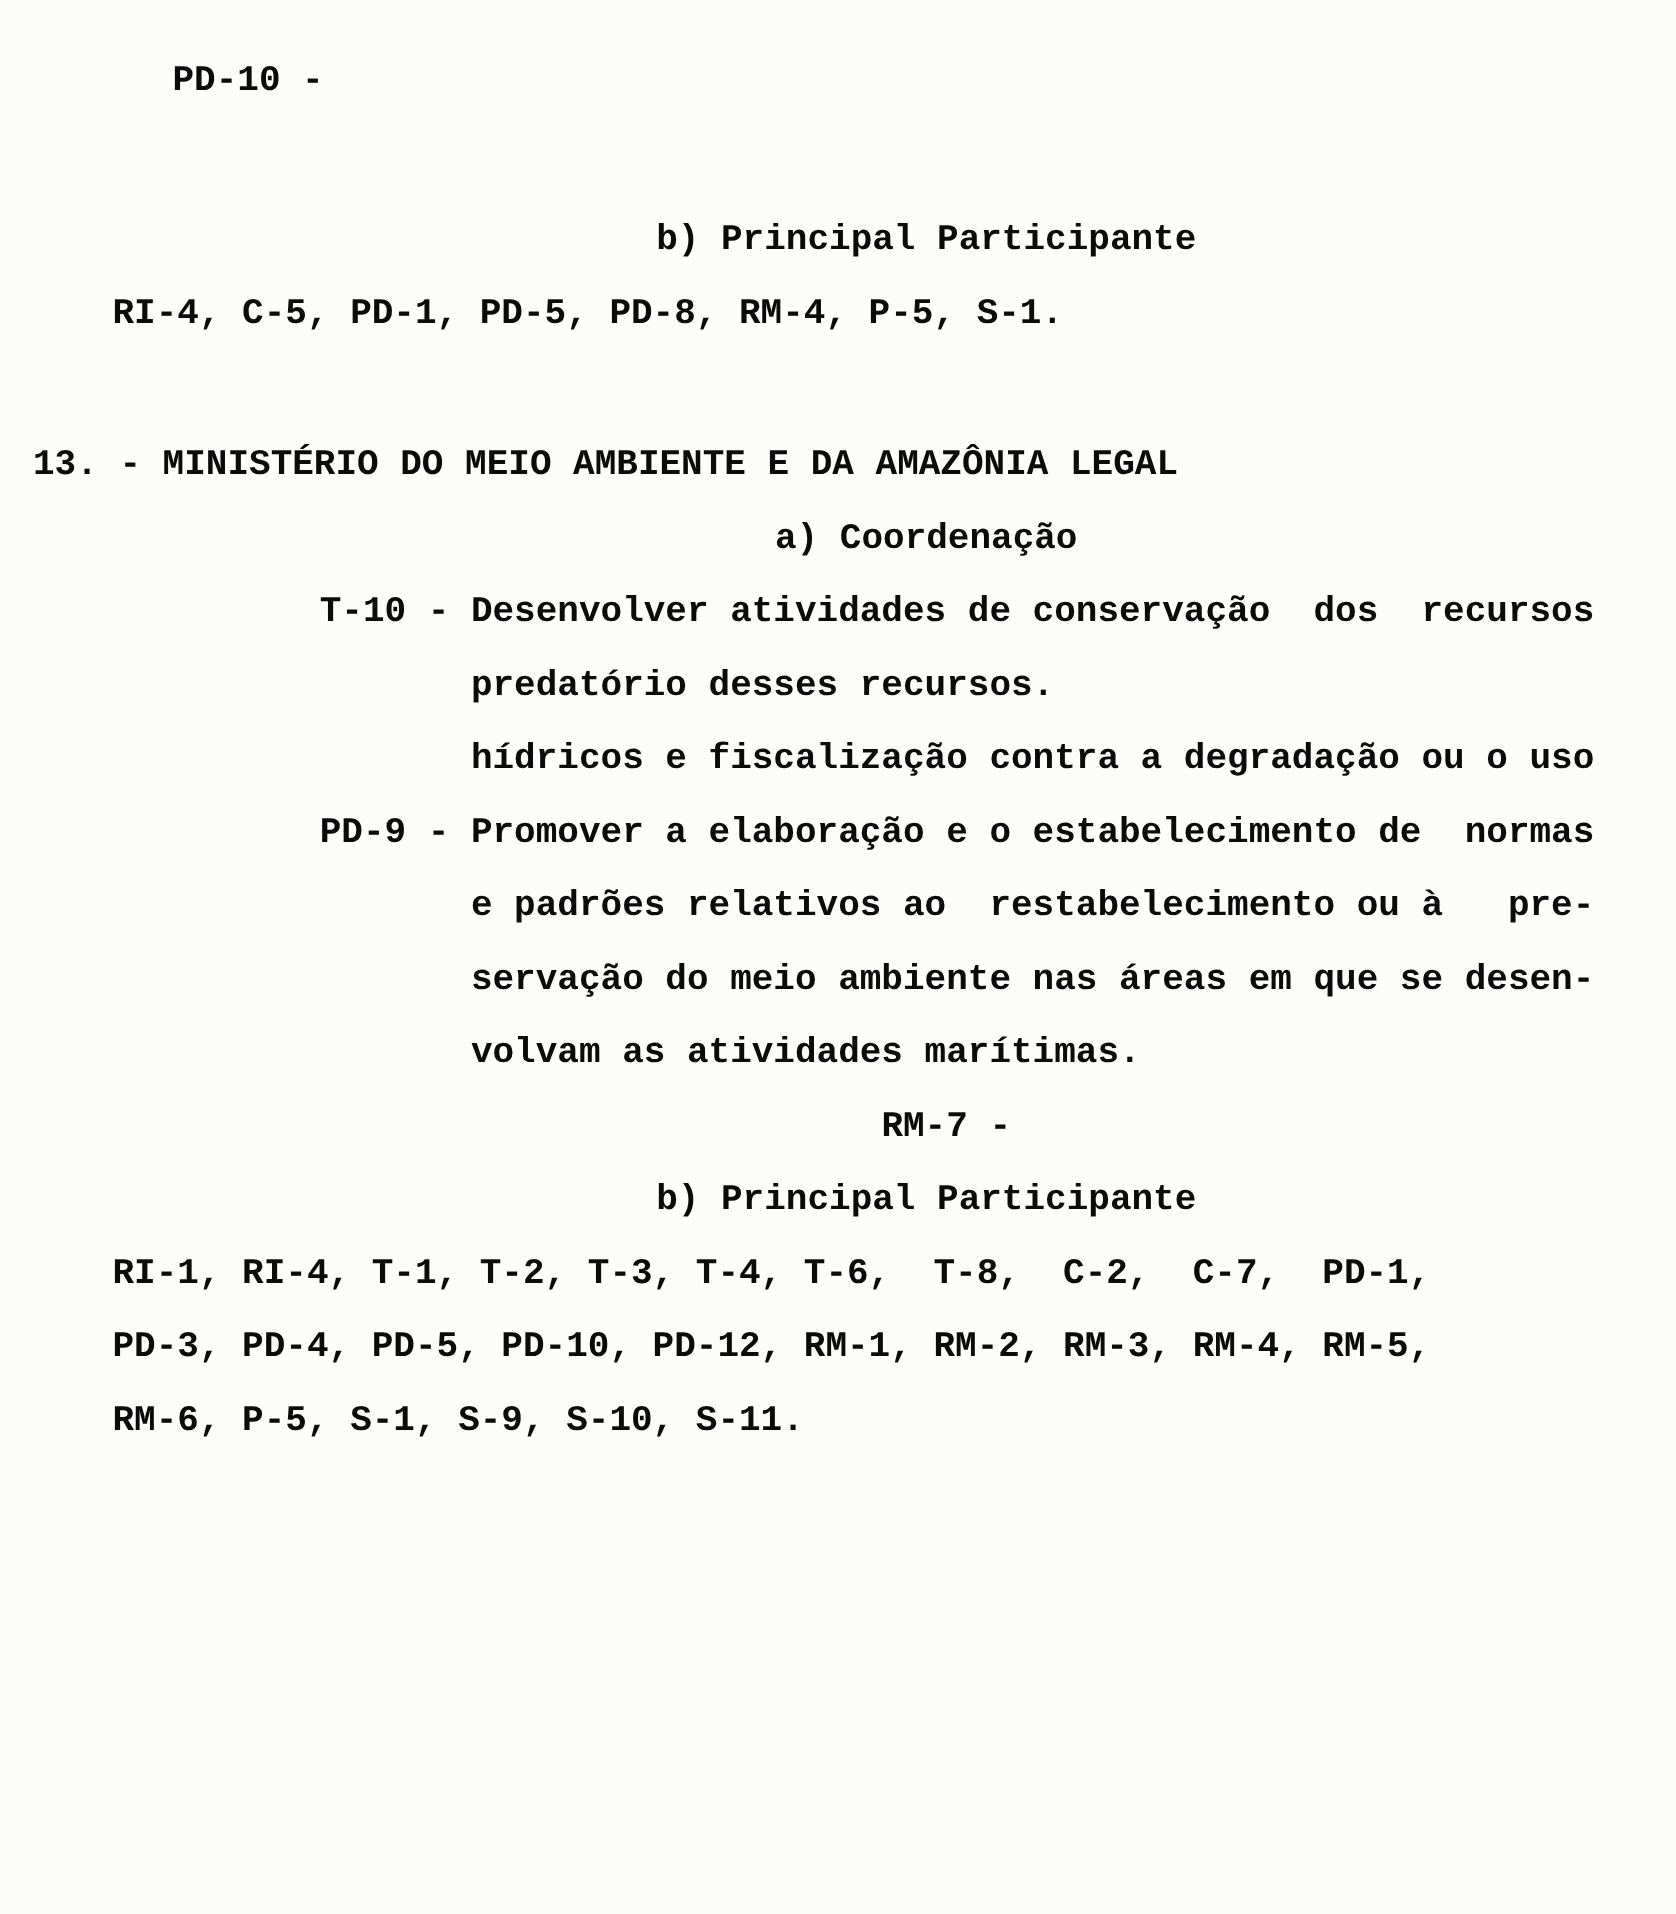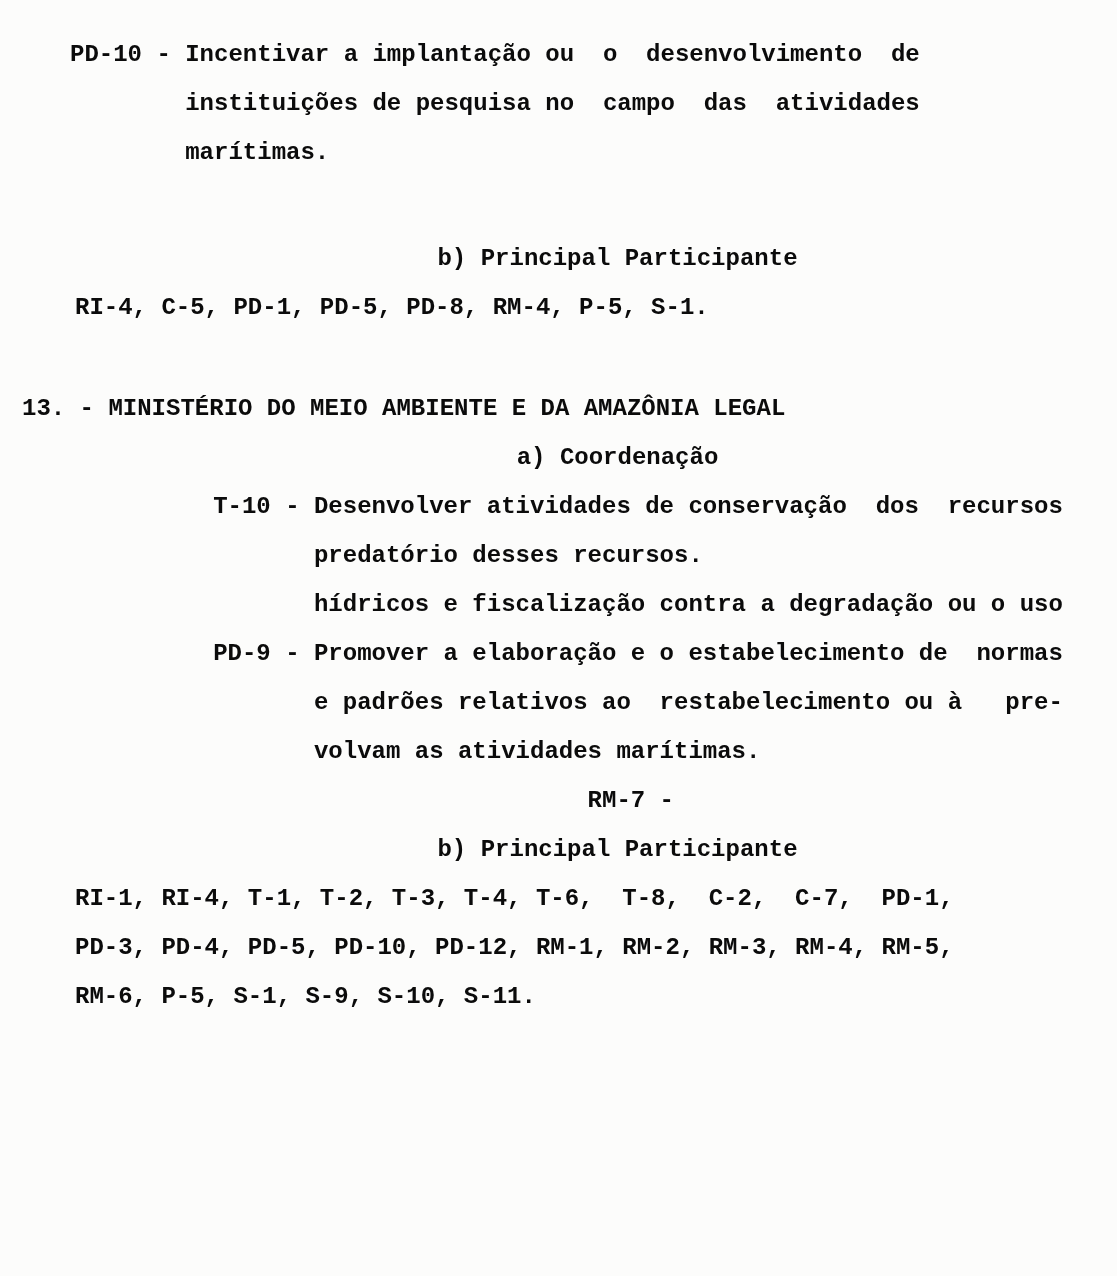--- a/index.html
+++ b/index.html
@@ -22,41 +22,36 @@
   }
   .line, .code, .label, .heading, .list-line {
     white-space: pre;
     line-height: 49px;
   }
   .entry { display: flex; align-items: flex-start; }
   .entry .code { flex: 0 0 auto; }
   .w7 { width: 7ch; }
   .w8 { width: 8ch; }
 
-  .entry-pd10 { margin-left: 70px; }
+  .entry-pd10 { margin-left: 115px; }
   .entry-std  { margin-left: 159px; justify-content: center; }
   .label      { margin-left: 118px; text-align: center; }
   .heading    { margin-left: 22px; }
   .list-line  { margin-left: 75px; }
 
   .gap-after-block   { margin-top: 57px; }
   .gap-before-sect   { margin-top: 52px; }
 </style>
 </head>
 <body>
 
 <div class="page">
 
   <div class="entry entry-pd10">
     <span class="code w8">PD-10 -</span>
-    <div class="lines">
-      <div class="line">Incentivar a implantação ou  o  desenvolvimento  de</div>
-      <div class="line">instituições de pesquisa no  campo  das  atividades</div>
-      <div class="line">marítimas.</div>
-    </div>
   </div>
 
   <div class="label gap-after-block">b) Principal Participante</div>
   <div class="list-line">RI-4, C-5, PD-1, PD-5, PD-8, RM-4, P-5, S-1.</div>
 
   <div class="heading gap-before-sect">13. - MINISTÉRIO DO MEIO AMBIENTE E DA AMAZÔNIA LEGAL</div>
 
   <div class="label">a) Coordenação</div>
 
   <div class="entry entry-std">
@@ -66,20 +61,21 @@
       <div class="line">predatório desses recursos.</div>
       <div class="line">hídricos e fiscalização contra a degradação ou o uso</div>
     </div>
   </div>
 
   <div class="entry entry-std">
     <span class="code w7">PD-9 -</span>
     <div class="lines">
       <div class="line">Promover a elaboração e o estabelecimento de  normas</div>
       <div class="line">e padrões relativos ao  restabelecimento ou à   pre-</div>
+      <div class="line">servação do meio ambiente nas áreas em que se desen-</div>
       <div class="line">volvam as atividades marítimas.</div>
     </div>
   </div>
 
   <div class="entry entry-std">
     <span class="code w7">RM-7 -</span>
   </div>
 
   <div class="label">b) Principal Participante</div>
   <div class="list-line">RI-1, RI-4, T-1, T-2, T-3, T-4, T-6,  T-8,  C-2,  C-7,  PD-1,</div>

